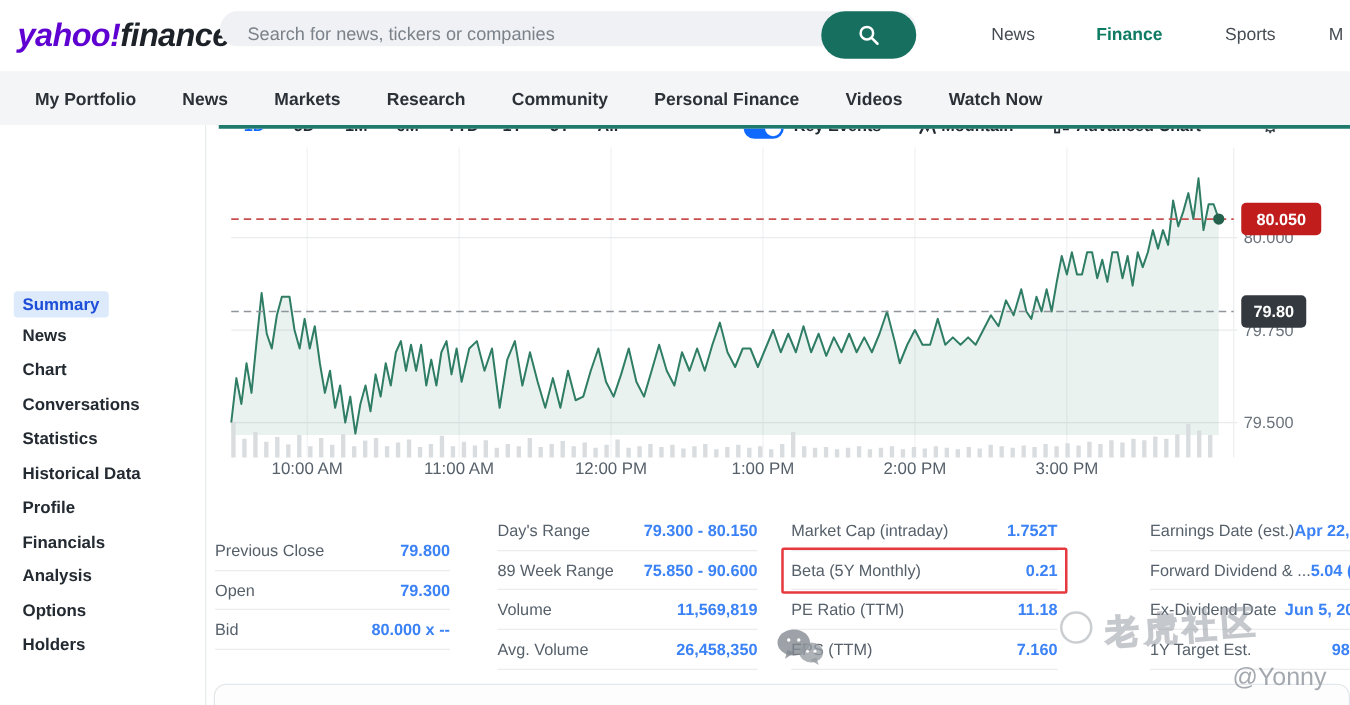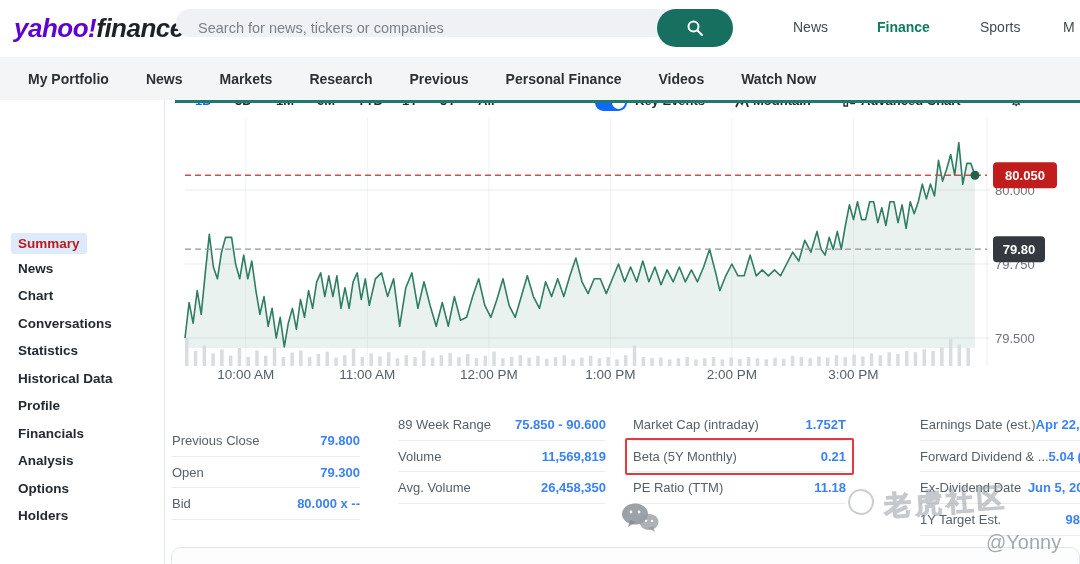--- a/index.html
+++ b/index.html
@@ -20,21 +20,21 @@
   .hlink { position:absolute; top:19px; font-size:14px; color:#444b52; cursor:pointer; }
   .hlink.active { color:#0f7b63; font-weight:bold; }
 
   
   .nav { position:absolute; left:0; top:57px; width:1080px; height:43px; background:#f4f5f7; display:flex; align-items:center; padding-left:28px; }
   .nav-item { font-size:14px; font-weight:bold; color:#2b3137; margin-right:37px; white-space:nowrap; cursor:pointer; }
 
   
   .sidebar { position:absolute; left:0; top:100px; width:165px; height:464px; border-right:1px solid #e7eaec; background:#fff; }
   .side-item { position:absolute; left:18px; font-size:13.5px; font-weight:bold; color:#232a31; cursor:pointer; white-space:nowrap; }
-  .side-item.active { color:#b91c1c; background:#ddeafb; padding:3px 7px; margin-left:-7px; border-radius:3px; }
+  .side-item.active { color:#1d4ed8; background:#ddeafb; padding:3px 7px; margin-left:-7px; border-radius:3px; }
 
   
   .tealline { position:absolute; left:175px; top:100px; width:905px; height:3px; background:#1e7a6a; }
   .toolclip { position:absolute; left:175px; top:103px; width:905px; height:11px; overflow:hidden; }
   .toolrow { position:absolute; left:0; top:-13px; height:24px; width:905px; }
   .rangebtn { position:absolute; top:3px; font-size:13px; font-weight:bold; color:#232a31; cursor:pointer; }
   .rangebtn.active { color:#0f69ff; }
   .toollabel { position:absolute; top:3px; font-size:13px; font-weight:bold; color:#232a31; cursor:pointer; }
   .toggle { position:absolute; top:4px; width:32px; height:17px; border-radius:9px; background:#0f69ff; cursor:pointer; }
   .toggle .knob { position:absolute; right:2px; top:2px; width:13px; height:13px; border-radius:50%; background:#fff; }
@@ -86,21 +86,21 @@
         <div class="hlink" style="left: 980px;">Sports</div>
         <div class="hlink" style="left: 1063px;">M</div>
       </div>
   </div>
 
   <div class="nav" id="subnav">
       <div class="nav-item">My Portfolio</div>
       <div class="nav-item">News</div>
       <div class="nav-item">Markets</div>
       <div class="nav-item">Research</div>
-      <div class="nav-item">Previous</div>
+      <div class="nav-item">Community</div>
       <div class="nav-item">Personal Finance</div>
       <div class="nav-item">Videos</div>
       <div class="nav-item">Watch Now</div>
     </div>
 
   <div class="sidebar" id="sidebar">
       <div class="side-item active" style="top: 133px;">Summary</div>
       <div class="side-item" style="top: 160.5px;">News</div>
       <div class="side-item" style="top: 188px;">Chart</div>
       <div class="side-item" style="top: 215.5px;">Conversations</div>
@@ -272,20 +272,24 @@
           <span class="qt-label">Open</span>
           <span class="qt-value">79.300</span>
         </div>
         <div class="qt-row">
           <span class="qt-label">Bid</span>
           <span class="qt-value">80.000 x --</span>
         </div>
       </div>
       <div class="qt-col" style="left: 398px; width: 208px;">
         <div class="qt-row">
+          <span class="qt-label">Day's Range</span>
+          <span class="qt-value">79.300 - 80.150</span>
+        </div>
+        <div class="qt-row">
           <span class="qt-label">89 Week Range</span>
           <span class="qt-value">75.850 - 90.600</span>
         </div>
         <div class="qt-row">
           <span class="qt-label">Volume</span>
           <span class="qt-value">11,569,819</span>
         </div>
         <div class="qt-row">
           <span class="qt-label">Avg. Volume</span>
           <span class="qt-value">26,458,350</span>
@@ -297,20 +301,24 @@
           <span class="qt-value">1.752T</span>
         </div>
         <div class="qt-row">
           <span class="qt-label">Beta (5Y Monthly)</span>
           <span class="qt-value">0.21</span>
           <div class="hl-box"></div>
         </div>
         <div class="qt-row">
           <span class="qt-label">PE Ratio (TTM)</span>
           <span class="qt-value">11.18</span>
+        </div>
+        <div class="qt-row">
+          <span class="qt-label">EPS (TTM)</span>
+          <span class="qt-value">7.160</span>
         </div>
       </div>
       <div class="qt-col" style="left: 920px; width: 178px;">
         <div class="qt-row">
           <span class="qt-label">Earnings Date (est.)</span>
           <span class="qt-value">Apr 22, 2026</span>
         </div>
         <div class="qt-row">
           <span class="qt-label">Forward Dividend &amp; ...</span>
           <span class="qt-value">5.04 (6.30%)</span>

